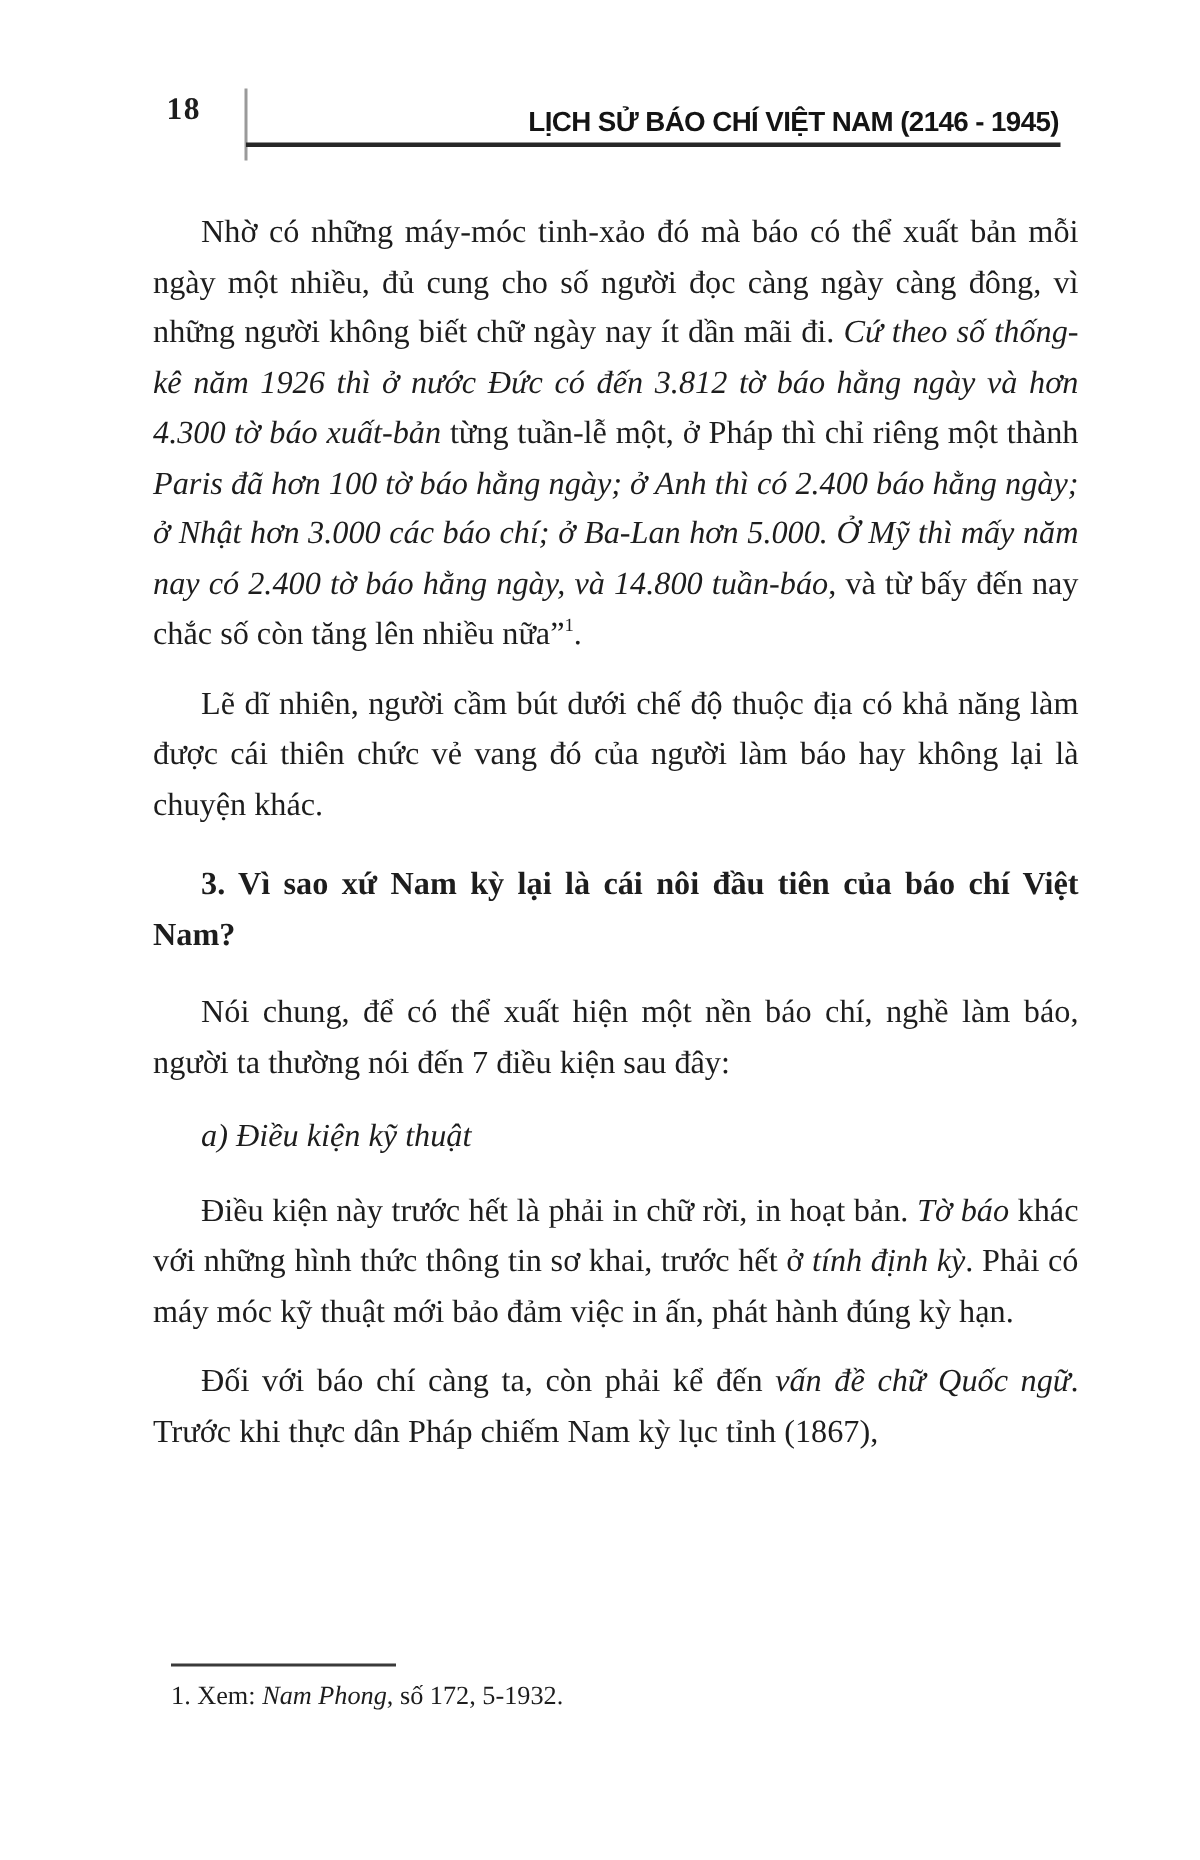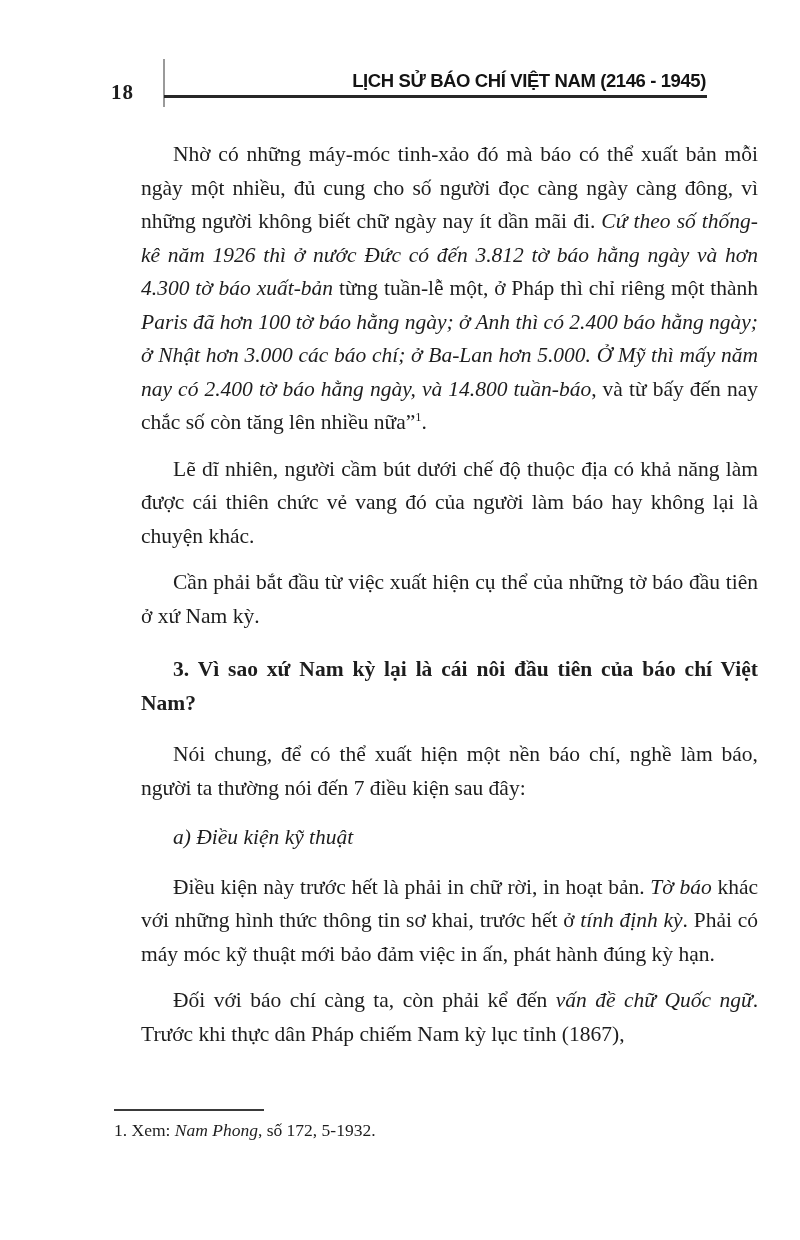--- a/index.html
+++ b/index.html
@@ -13,21 +13,21 @@
     background: #ffffff;
     font-family: "Liberation Serif", "DejaVu Serif", serif;
     color: #1d1d1d;
     overflow: hidden;
   }
 
   
   .page-number {
     position: absolute;
     left: 111px;
-    top: 80px;
+    top: 60px;
     font-size: 21px;
     font-weight: 700;
     letter-spacing: 1px;
     color: #1d1d1d;
   }
   .header-vbar {
     position: absolute;
     left: 163px;
     top: 59px;
     width: 2px;
@@ -53,21 +53,20 @@
     color: #141414;
     white-space: nowrap;
   }
 
   
   .text-body {
     position: absolute;
     left: 102px;
     top: 138px;
     width: 617px;
-    margin-left: 39px;
   }
   .block {
     margin: 0 0 13px 0;
     font-size: 21.5px;
     line-height: 33.5px;
     text-align: justify;
     text-indent: 32px;
     color: #1d1d1d;
   }
   .block.heading {
@@ -114,21 +113,20 @@
 
 <div class="header-vbar"></div>
 
 <div class="header-rule"></div>
 
 <div class="running-title">LỊCH SỬ BÁO CHÍ VIỆT NAM (2146 - 1945)</div>
 
 <div class="text-body" id="text-body">
     <p class="block paragraph"><span>Nhờ có những máy-móc tinh-xảo đó mà báo có thể xuất bản mỗi ngày một nhiều, đủ cung cho số người đọc càng ngày càng đông, vì những người không biết chữ ngày nay ít dần mãi đi. </span><em>Cứ theo số thống-kê năm 1926 thì ở nước Đức có đến 3.812 tờ báo hằng ngày và hơn 4.300 tờ báo xuất-bản </em><span>từng tuần-lễ một, ở Pháp thì chỉ riêng một thành </span><em>Paris đã hơn 100 tờ báo hằng ngày; ở Anh thì có 2.400 báo hằng ngày; ở Nhật hơn 3.000 các báo chí; ở Ba-Lan hơn 5.000. Ở Mỹ thì mấy năm nay có 2.400 tờ báo hằng ngày, và 14.800 tuần-báo</em><span>, và từ bấy đến nay chắc số còn tăng lên nhiều nữa”</span><sup>1</sup><span>.</span></p>
     <p class="block paragraph"><span>Lẽ dĩ nhiên, người cầm bút dưới chế độ thuộc địa có khả năng làm được cái thiên chức vẻ vang đó của người làm báo hay không lại là chuyện khác.</span></p>
-    <p class="block paragraph"><span>Cần phải bắt đầu từ việc xuất hiện cụ thể của những tờ báo đầu tiên ở xứ Nam kỳ.</span></p>
     <p class="block heading"><span>3. Vì sao xứ Nam kỳ lại là cái nôi đầu tiên của báo chí Việt Nam?</span></p>
     <p class="block paragraph"><span>Nói chung, để có thể xuất hiện một nền báo chí, nghề làm báo, người ta thường nói đến 7 điều kiện sau đây:</span></p>
     <p class="block subheading"><span>a) Điều kiện kỹ thuật</span></p>
     <p class="block paragraph"><span>Điều kiện này trước hết là phải in chữ rời, in hoạt bản. </span><em>Tờ báo </em><span>khác với những hình thức thông tin sơ khai, trước hết ở </span><em>tính định kỳ</em><span>. Phải có máy móc kỹ thuật mới bảo đảm việc in ấn, phát hành đúng kỳ hạn.</span></p>
     <p class="block paragraph"><span>Đối với báo chí càng ta, còn phải kể đến </span><em>vấn đề chữ Quốc ngữ</em><span>. Trước khi thực dân Pháp chiếm Nam kỳ lục tỉnh (1867),</span></p>
   </div>
 
 <div class="footnote">
   <div class="footnote-rule"></div>
   <div class="footnote-text" id="footnote-text"><span>1. Xem: </span><em>Nam Phong</em><span>, số 172, 5-1932.</span></div>

